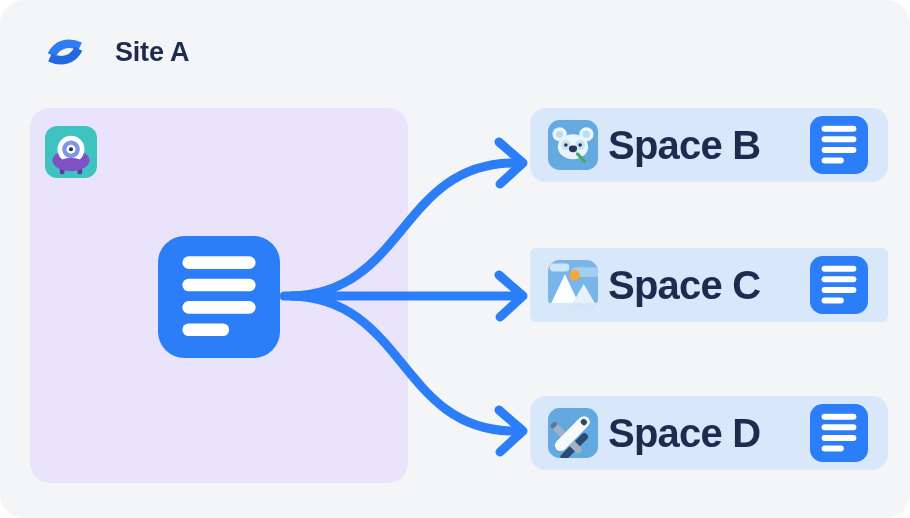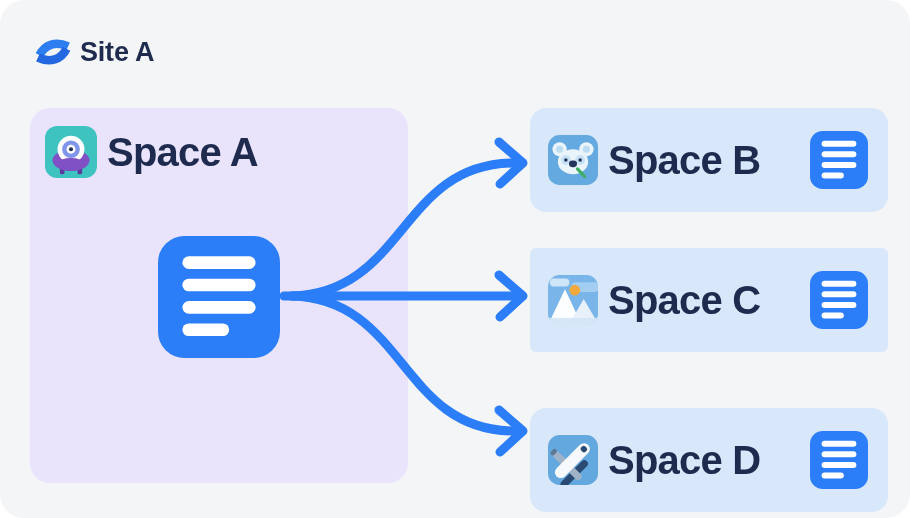--- a/index.html
+++ b/index.html
@@ -7,22 +7,22 @@
   .canvas {
     position: relative;
     width: 910px; height: 518px;
     background: #f4f5f7;
     border-radius: 24px;
     overflow: hidden;
     font-family: "Liberation Sans", sans-serif;
     color: #1e2b4e;
   }
   .site-header {
-    position: absolute; left: 34px; top: 33px;
-    display: flex; align-items: center; gap: 8px; height: 38px;
+    position: absolute; left: 46px; top: 33px;
+    display: flex; align-items: center; gap: 31px; height: 38px;
   }
   .site-logo { width: 38px; height: 38px; }
   .site-label { font-size: 27px; font-weight: 700; letter-spacing: -0.2px; }
 
   .source-panel {
     position: absolute; left: 30px; top: 108px;
     width: 378px; height: 375px;
     background: #e9e4fb; border-radius: 20px;
   }
   .source-header {
@@ -33,28 +33,28 @@
   .space-label {
     font-size: 40px; font-weight: 600; letter-spacing: -0.8px;
     color: #1e2b4e; margin-left: 10px; white-space: nowrap;
   }
   .doc-big { position: absolute; left: 158px; top: 236px; width: 122px; height: 122px; }
 
   .arrow-layer { position: absolute; left: 0; top: 0; width: 910px; height: 518px; pointer-events: none; }
 
   .card {
     position: absolute; left: 530px;
-    width: 358px; height: 104px;
+    width: 358px; height: 74px;
     background: #d9e7fb; border-radius: 16px;
     display: flex; align-items: center;
     padding: 0 20px 0 18px;
   }
   .card-b { top: 108px; }
   .card-c { top: 248px; border-radius: 6px; }
-  .card-d { top: 408px; }
+  .card-d { top: 396px; }
   .avatar-sm { width: 50px; height: 50px; flex: 0 0 auto; }
   .doc-sm { width: 58px; height: 58px; margin-left: auto; flex: 0 0 auto; }
   .defs-holder { position: absolute; width: 0; height: 0; overflow: hidden; }
 </style>
 </head>
 <body>
 
 <svg class="defs-holder" aria-hidden="true">
   <defs>
     <symbol id="sym-doc" viewBox="0 0 60 60">
@@ -138,21 +138,20 @@
         <use href="#sym-confluence"></use>
       </svg>
     <span class="site-label">Site A</span>
   </div>
 
   <div class="source-panel"></div>
   <div class="source-header">
     <svg class="avatar-lg">
         <use href="#sym-alien"></use>
       </svg>
-    <span class="space-label">Space A</span>
   </div>
   <svg class="doc-big">
       <use href="#sym-doc"></use>
     </svg>
 
   <svg class="arrow-layer" viewBox="0 0 910 518">
     <g stroke="#2b7df8" stroke-width="9" fill="none" stroke-linecap="round" stroke-linejoin="round">
       <path d="M292 296 C405 293 400 165 512 163"></path>
       <path d="M499 142 L523 163 L500 184"></path>
       <path d="M284 296 L512 296"></path>

